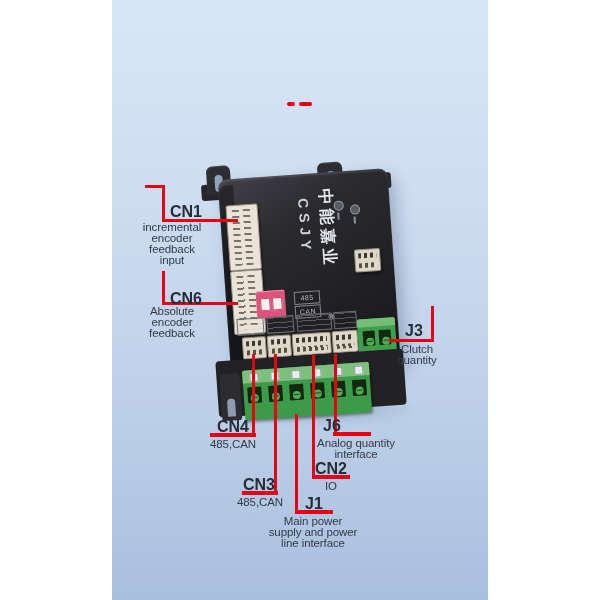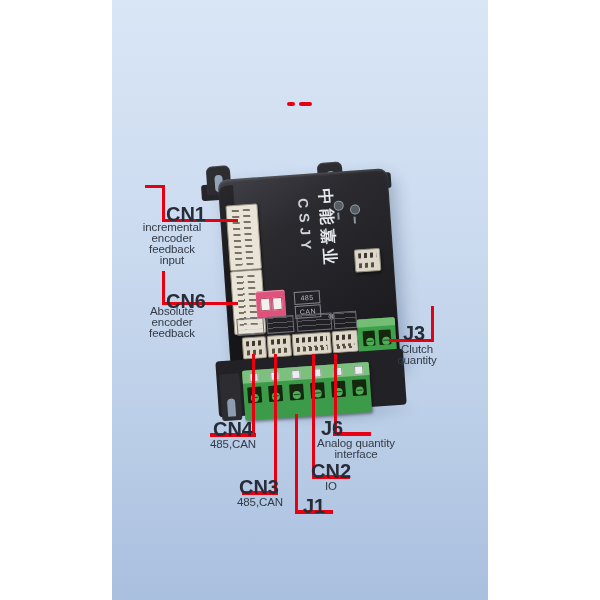--- a/index.html
+++ b/index.html
@@ -11,21 +11,21 @@
 
   
   .title{position:absolute;left:112px;top:34px;width:376px;text-align:center;
          font-size:26px;font-weight:bold;color:#1d222c;letter-spacing:-0.5px;}
   .dash{position:absolute;top:102px;height:4px;border-radius:2px;background:#e60012;}
 
   
   .hline,.vline{position:absolute;background:#e60012;}
 
   
-  .label{position:absolute;font-weight:bold;font-size:20px;color:#272d38;text-align:center;}
+  .label{position:absolute;font-weight:bold;font-size:16px;color:#272d38;text-align:center;}
   .desc{position:absolute;font-size:11.5px;line-height:11px;color:#333a46;text-align:center;
         white-space:pre-line;letter-spacing:-0.1px;}
 
   
   .device{position:absolute;left:203px;top:154px;width:200px;height:272px;
           transform:rotate(-4deg);transform-origin:52% 42%;}
   .dev-shadow{position:absolute;left:225px;top:392px;width:195px;height:34px;border-radius:50%;
           background:radial-gradient(ellipse,rgba(50,70,100,0.28),rgba(50,70,100,0) 70%);filter:blur(3px);}
   .tab{position:absolute;background:#2d2d32;border-radius:6px 6px 2px 2px;box-shadow:inset 0 1px 1px rgba(255,255,255,.15);}
   .tab .slot{position:absolute;left:50%;transform:translateX(-50%);top:9px;width:8px;height:17px;
@@ -230,13 +230,16 @@
   <div class="desc" style="left:308px;top:438px;width:96px;">Analog quantity
 interface</div>
 
   <div class="label" style="left:311px;top:460px;width:40px;">CN2</div>
   <div class="desc" style="left:311px;top:481px;width:40px;">IO</div>
 
   <div class="label" style="left:238px;top:476px;width:42px;">CN3</div>
   <div class="desc" style="left:224px;top:497px;width:72px;">485,CAN</div>
 
   <div class="label" style="left:294px;top:495px;width:40px;">J1</div>
+  <div class="desc" style="left:258px;top:516px;width:110px;">Main power
+supply and power
+line interface</div>
 </div>
 
 </body></html>

